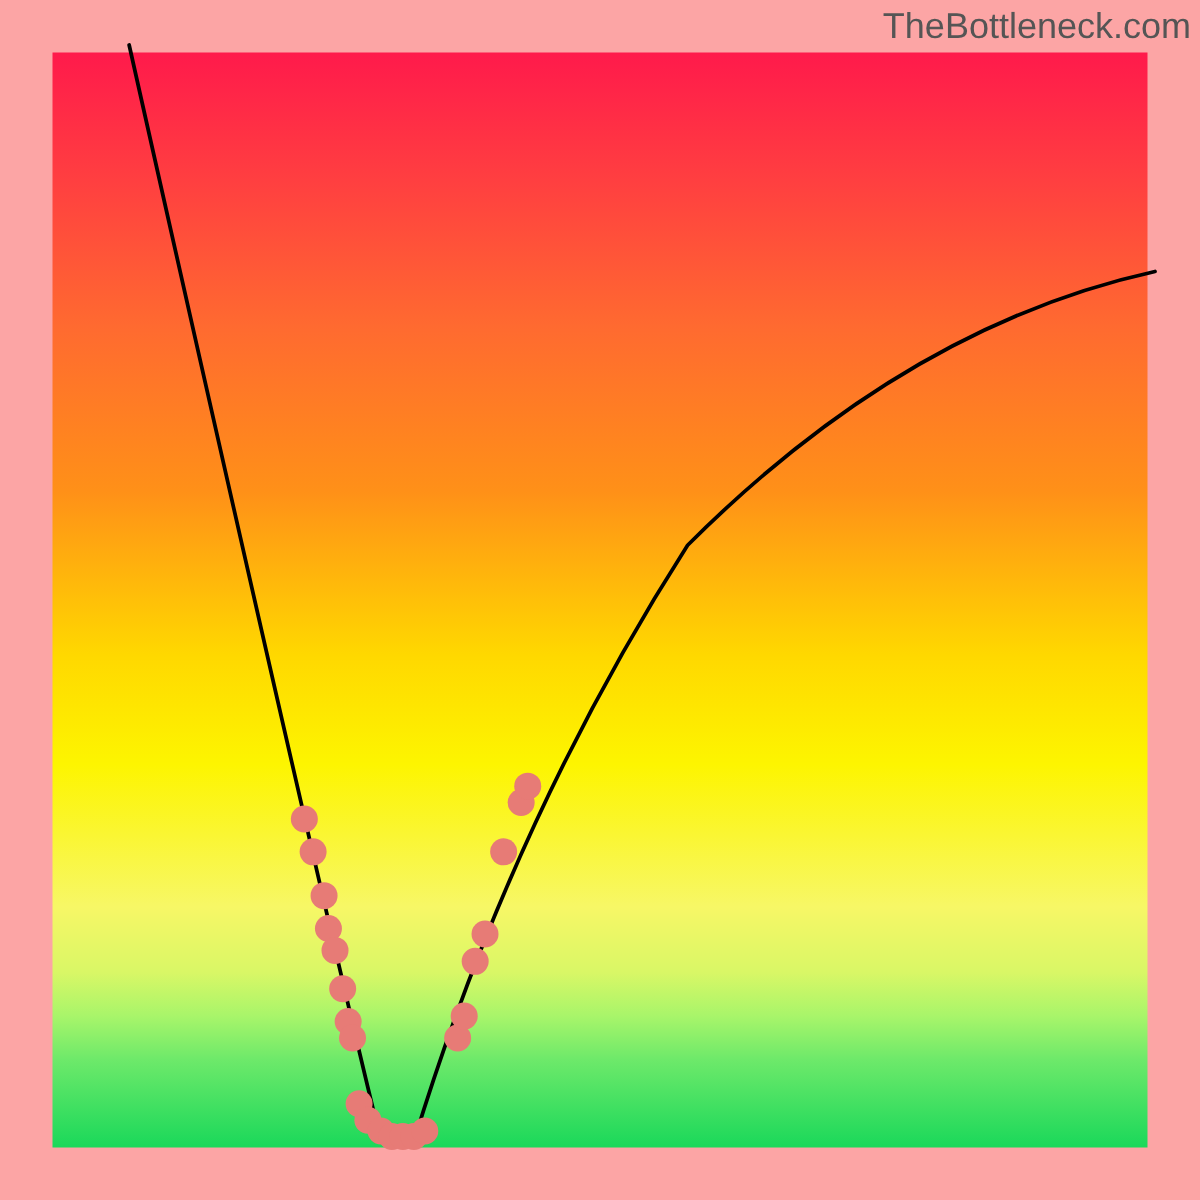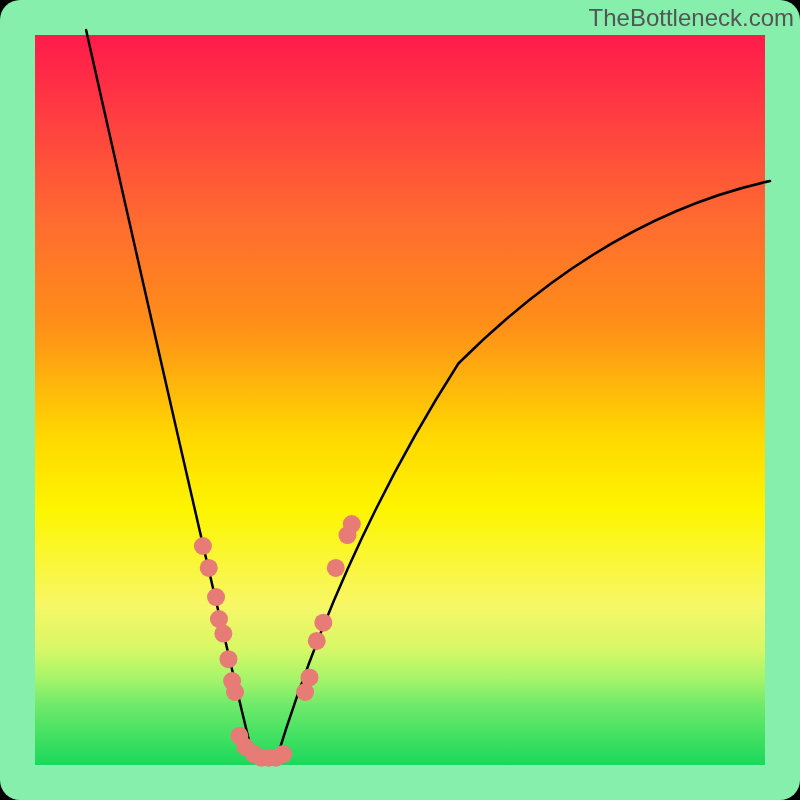--- a/index.html
+++ b/index.html
@@ -10,22 +10,21 @@
     background: #000;
     overflow: hidden;
     font-family: Arial, Helvetica, sans-serif;
   }
   .frame {
     position: absolute;
     top: 0;
     left: 0;
     width: 800px;
     height: 800px;
-    background: #86efac;
-    border-radius: 20px;
+    background: #fca5a5;
   }
   .plot-area {
     position: absolute;
     top: 35px;
     left: 35px;
     width: 730px;
     height: 730px;
     
     background: linear-gradient(
       to bottom,

